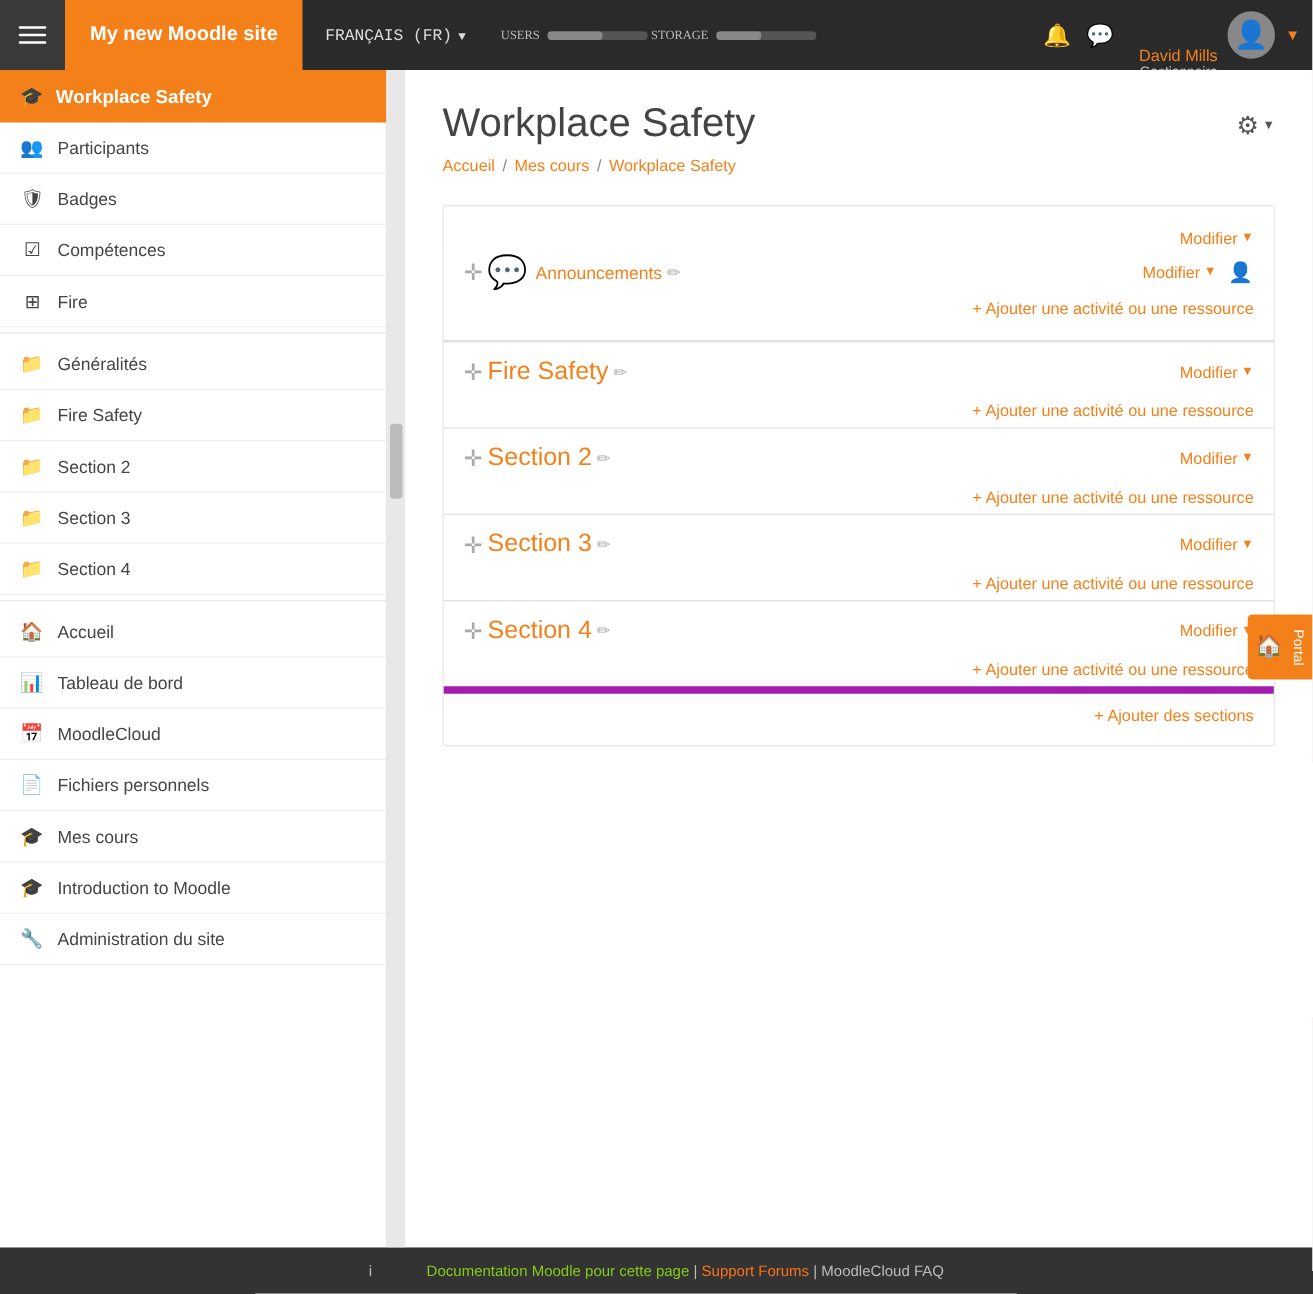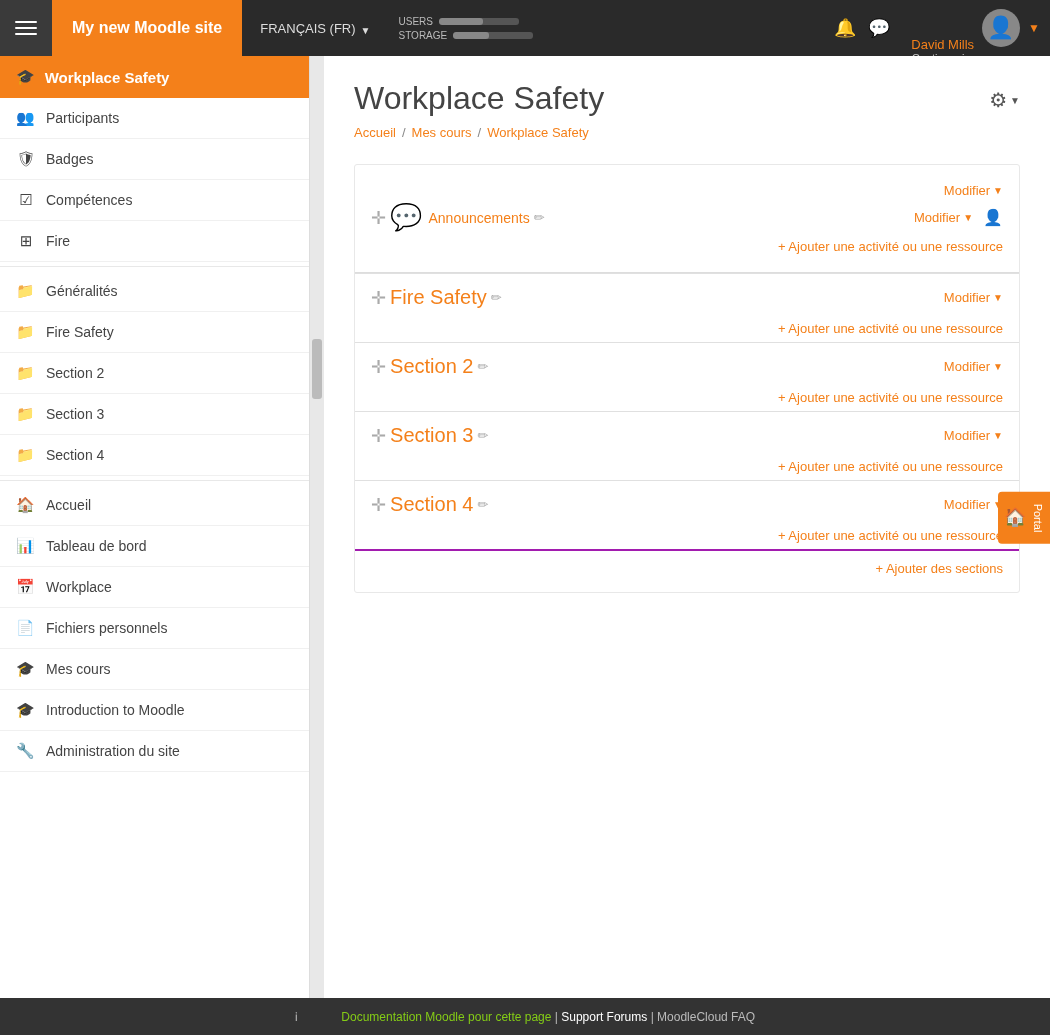--- a/index.html
+++ b/index.html
@@ -2,22 +2,22 @@
 <html><head>
   <meta charset="utf-8">
   <style>
     * { box-sizing: border-box; margin: 0; padding: 0; }
     body { font-family: 'Segoe UI', Arial, sans-serif; font-size: 14px; background: #f4f4f4; width: 1050px; height: 1035px; overflow: hidden; display: flex; flex-direction: column; }
 
     
     .topnav { height: 56px; background: #2a2a2a; display: flex; align-items: center; flex-shrink: 0; }
     .topnav-hamburger { width: 52px; height: 56px; background: #3a3a3a; display: flex; align-items: center; justify-content: center; cursor: pointer; flex-shrink: 0; }
     .topnav-brand { background: #f4801a; color: white; font-size: 16px; font-weight: bold; padding: 3px 20px; height: 56px; display: flex; align-items: center; flex-shrink: 0; }
-    .topnav-lang { color: #ddd; padding: 0 18px; display: flex; align-items: flex-end; gap: 5px; cursor: pointer; font-size: 13px; }
-    .topnav-storage { display: flex; flex-direction: column; gap: 3px; padding: 0 10px; }
+    .topnav-lang { color: #ddd; padding: 0 18px; display: flex; align-items: flex-end; gap: 5px; cursor: pointer; font-size: 13px; font-family: Liberation Mono, monospace; }
+    .topnav-storage { display: flex; flex-direction: row; gap: 3px; padding: 0 10px; font-family: Liberation Serif, serif; }
     .storage-row { display: flex; align-items: center; gap: 6px; font-size: 11px; color: #bbb; }
     .storage-bar { width: 80px; height: 7px; background: #555; border-radius: 3px; overflow: hidden; }
     .storage-fill { height: 100%; background: #888; border-radius: 3px; }
     .topnav-icons { display: flex; align-items: center; gap: 12px; padding: 0 10px; margin-left: auto; }
     .topnav-icon { color: #ccc; font-size: 18px; cursor: pointer; }
     .topnav-user { display: flex; align-items: center; gap: 8px; color: #f4801a; cursor: pointer; padding: 0 10px; }
     .topnav-user-name { display: flex; flex-direction: column; align-items: flex-end; font-size: 13px; }
     .topnav-avatar { width: 38px; height: 38px; border-radius: 50%; background: #888; overflow: hidden; display: flex; align-items: center; justify-content: center; font-size: 20px; }
     .topnav-chevron { color: #f4801a; font-size: 12px; }
 
@@ -61,21 +61,21 @@
     .section-modifier-row { display: flex; align-items: center; gap: 10px; margin-left: auto; }
     .add-resource { display: flex; justify-content: flex-end; padding: 6px 0 2px; color: #f4801a; font-size: 13px; cursor: pointer; }
 
     
     .named-section { border-top: 1px solid #e0e0e0; padding: 12px 16px 4px; }
     .named-section-header { display: flex; align-items: center; margin-bottom: 6px; }
     .section-title { color: #f4801a; font-size: 20px; font-weight: 400; cursor: pointer; text-decoration: none; }
     .section-modifier { margin-left: auto; color: #f4801a; font-size: 13px; cursor: pointer; display: flex; align-items: center; gap: 3px; }
 
     
-    .add-sections { display: flex; justify-content: flex-end; padding: 10px 16px 6px; border-top: 2px solid #a21caf; color: #f4801a; font-size: 13px; cursor: pointer; }
+    .add-sections { display: flex; justify-content: flex-end; padding: 10px 16px 6px; border-top: 6px solid #a21caf; color: #f4801a; font-size: 13px; cursor: pointer; }
 
     
     .bottom-footer { background: #333; color: #bbb; font-size: 12px; padding: 10px 20px; text-align: center; flex-shrink: 0; }
     .bottom-footer a { color: #bbb; }
 
     
     .portal-tab { position: fixed; right: 0; top: 50%; transform: translateY(-50%); background: #f4801a; color: white; font-size: 11px; writing-mode: vertical-rl; text-orientation: mixed; padding: 12px 6px; cursor: pointer; border-radius: 4px 0 0 4px; display: flex; flex-direction: column; align-items: center; gap: 6px; z-index: 100; }
     .portal-icon { font-size: 18px; }
 
     .hamburger-lines { display: flex; flex-direction: column; gap: 4px; }
@@ -176,21 +176,21 @@
     <div class="sidebar-item">
       <span class="sidebar-item-icon">🏠</span>
       <span>Accueil</span>
     </div>
     <div class="sidebar-item">
       <span class="sidebar-item-icon">📊</span>
       <span>Tableau de bord</span>
     </div>
     <div class="sidebar-item">
       <span class="sidebar-item-icon">📅</span>
-      <span>Workplace</span>
+      <span>MoodleCloud</span>
     </div>
     <div class="sidebar-item">
       <span class="sidebar-item-icon">📄</span>
       <span>Fichiers personnels</span>
     </div>
     <div class="sidebar-item">
       <span class="sidebar-item-icon">🎓</span>
       <span>Mes cours</span>
     </div>
     <div class="sidebar-item">
@@ -327,21 +327,21 @@
 
       </div>
     </div>
   </div>
 </div>
 
 <div class="bottom-footer">
   <span>ℹ </span>
   <a style="color:#84cc16;margin-left:40px;">Documentation Moodle pour cette page</a>
   <span> | </span>
-  <a style="color:#ffffff;">Support Forums</a>
+  <a style="color:#f97316;">Support Forums</a>
   <span> | </span>
   <a style="color:#bbb;">MoodleCloud FAQ</a>
 </div>
 
 <div class="portal-tab">
   <span>Portal</span>
   <span class="portal-icon">🏠</span>
 </div>
 
 </body></html>

